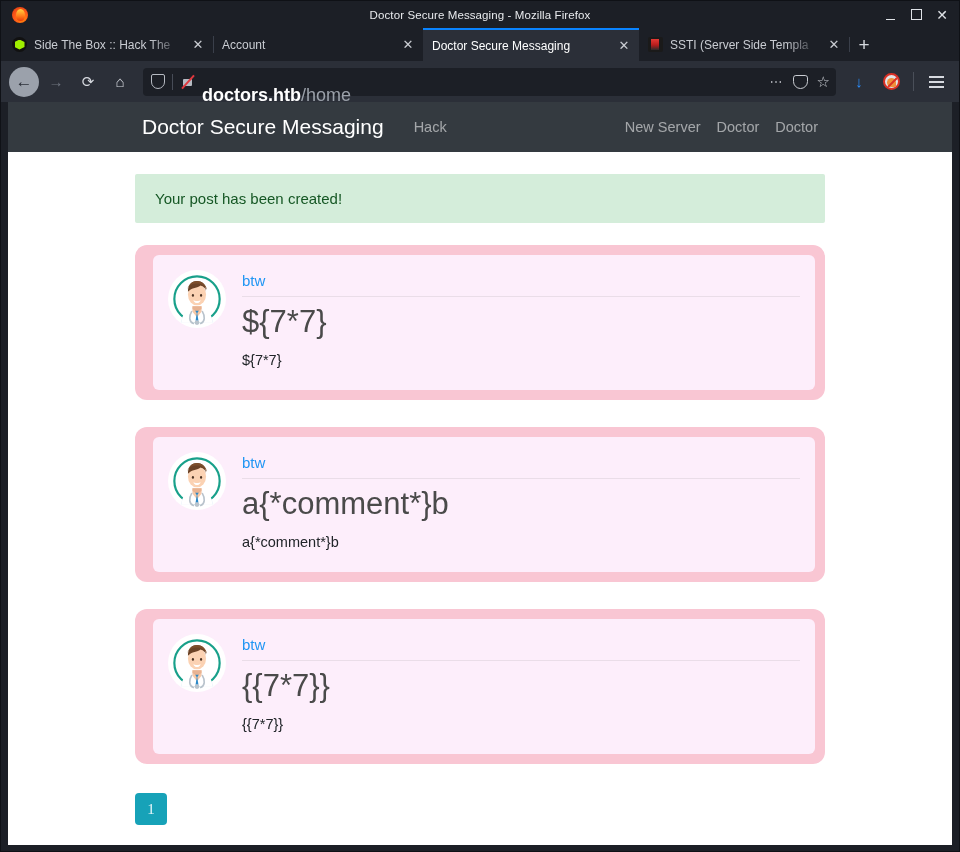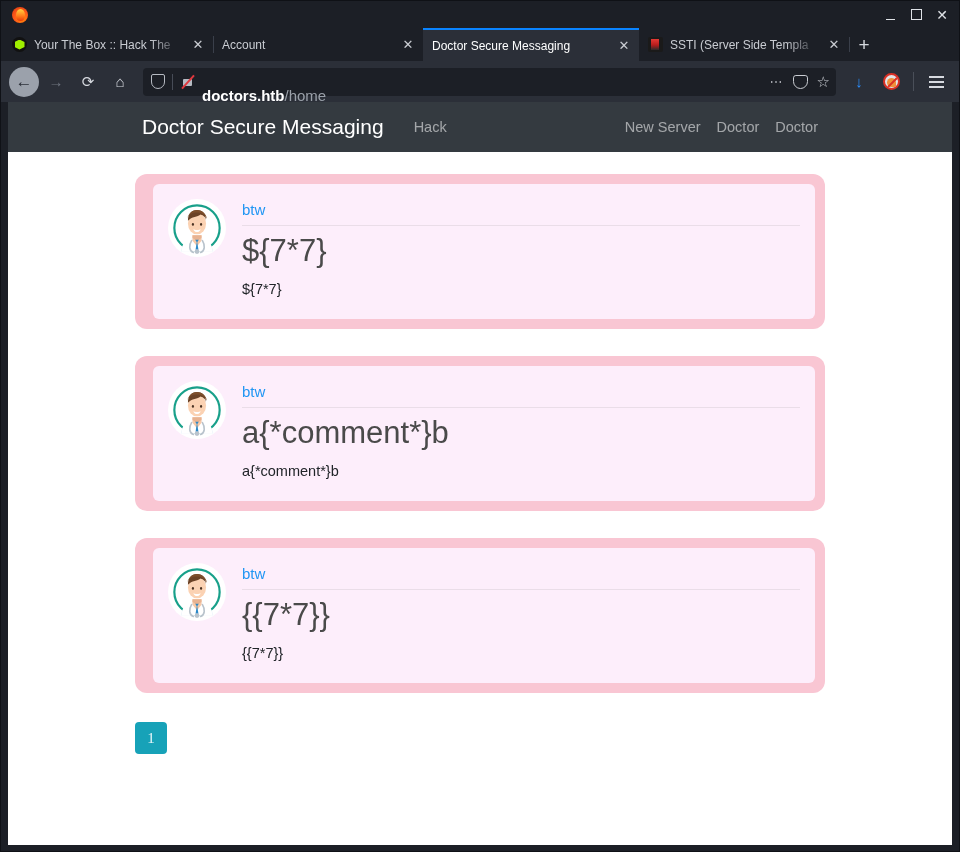--- a/index.html
+++ b/index.html
@@ -178,21 +178,21 @@
   }
   .lock-broken::before {
     content:""; position:absolute; left:3px; top:5px; width:9px; height:7px;
     background:#b6bac2; border-radius:1px;
   }
   .lock-broken::after {
     content:""; position:absolute; left:-1px; top:7px; width:18px; height:2px;
     background:#e0383e; transform: rotate(-48deg);
   }
   .url-text {
-    font-size: 15px; color: #ffffff; white-space: nowrap;
+    font-size: 18px; color: #ffffff; white-space: nowrap;
     overflow: hidden; text-overflow: ellipsis; margin-top: 28px;
   }
   .url-text .host { color: #ffffff; font-weight: 600; }
   .url-text .path { color: #9aa0a9; }
   .url-actions { margin-left: auto; display: flex; align-items: center; gap: 9px; padding-left: 8px; }
   .dots { color:#c9ccd2; font-size:13px; letter-spacing:1px; }
   .pocket {
     width: 15px; height: 14px; border: 1.5px solid #c9ccd2;
     border-radius: 3px 3px 8px 8px;
   }
@@ -317,31 +317,32 @@
 </head>
 <body>
 
 <div class="window">
 
   <div class="titlebar">
     <div class="ff-logo">
       <div class="fx-outer"></div>
         <div class="fx-inner"></div>
     </div>
+    <div class="title-text">Doctor Secure Messaging - Mozilla Firefox</div>
     <div class="win-controls">
       <div class="win-btn wb-min"></div>
       <div class="win-btn wb-max"></div>
       <div class="win-btn wb-close">✕</div>
     </div>
   </div>
 
   <div class="tabstrip">
     <div class="tab inactive" style="width:218px">
       <span class="tab-favicon fav-htb"></span>
-      <span class="tab-title">Your The Box :: Hack The</span>
+      <span class="tab-title">Side The Box :: Hack The</span>
       <span class="tab-close">✕</span>
     </div>
     <div class="tab inactive sep" style="width:230px">
       <span class="tab-title">Account</span>
       <span class="tab-close">✕</span>
     </div>
     <div class="tab active" style="width:216px">
       <span class="tab-title">Doctor Secure Messaging</span>
       <span class="tab-close">✕</span>
     </div>
@@ -395,20 +396,21 @@
       <span class="nav-right">
         <span class="nav-link">New Server</span>
         <span class="nav-link">Doctor</span>
         <span class="nav-link">Doctor</span>
       </span>
     </div>
 
     <div class="content">
       <div class="container">
 
+        <div class="alert-success">Your post has been created!</div>
 
         <div class="post-card">
           <div class="post-inner">
             <div class="avatar">
               <svg viewBox="0 0 64 64" xmlns="http://www.w3.org/2000/svg">
                 <circle cx="32" cy="32" r="32" fill="#ffffff"></circle>
                 <circle cx="32" cy="32" r="25" fill="none" stroke="#18a08a" stroke-width="2.4"></circle>
                 <path d="M14 58c2-11 9-15 18-15s16 4 18 15z" fill="#eef4fb"></path>
                 <path d="M25 43l7 9 7-9 4 2c3 2 5 5 6 13H15c1-8 3-11 6-13z" fill="#ffffff"></path>
                 <path d="M27 40h10v6l-5 6-5-6z" fill="#f7c9a8"></path>

